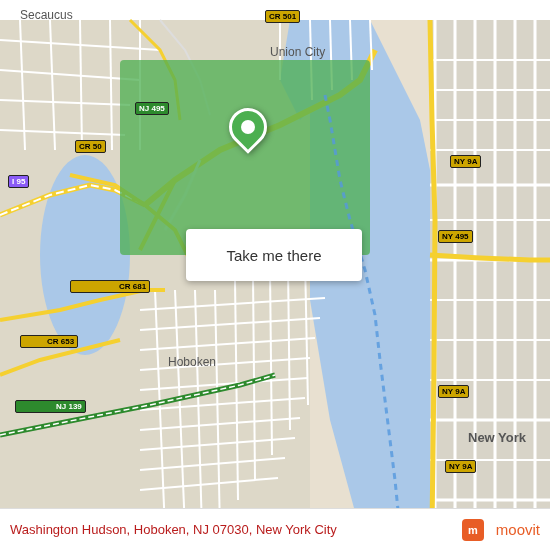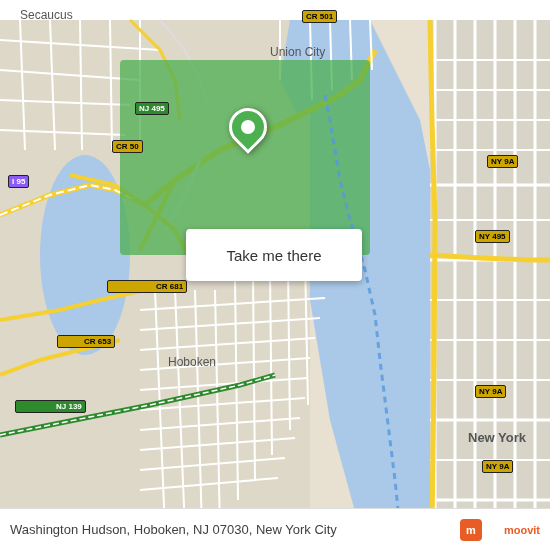--- a/index.html
+++ b/index.html
@@ -116,21 +116,21 @@
       border-top: 1px solid #ddd;
       display: flex;
       align-items: center;
       padding: 0 10px;
       z-index: 20;
       justify-content: space-between;
     }
 
     #address-text {
       font-size: 13px;
-      color: #404040;
+      color: #b91c1c;
       font-weight: 500;
       flex: 1;
     }
 
     #moovit-logo {
       display: flex;
       align-items: center;
       gap: 2px;
       flex-shrink: 0;
     }
@@ -142,24 +142,24 @@
       font-weight: bold;
       width: 22px;
       height: 22px;
       border-radius: 4px;
       display: flex;
       align-items: center;
       justify-content: center;
     }
 
     .moovit-text {
-      font-size: 11px;
-      font-weight: bold;
+      font-size: 15px;
+      font-weight: normal;
       color: #e85d26;
-      margin-left: 20px;
+      margin-left: 10px;
     }
 
     
     .shield {
       position: absolute;
       font-size: 8px;
       font-weight: bold;
       color: #000;
       background: #8b5cf6;
       color: white;
@@ -168,21 +168,20 @@
       border: 1px solid #222;
     }
 
     .shield-green {
       background: #2d8a2d;
     }
 
     .shield-yellow {
       background: #cca500;
       color: #000;
-      margin-left: 37px;
     }
 
     
     #roads-svg {
       position: absolute;
       top: 0; left: 0;
       width: 100%;
       height: 100%;
       pointer-events: none;
     }

